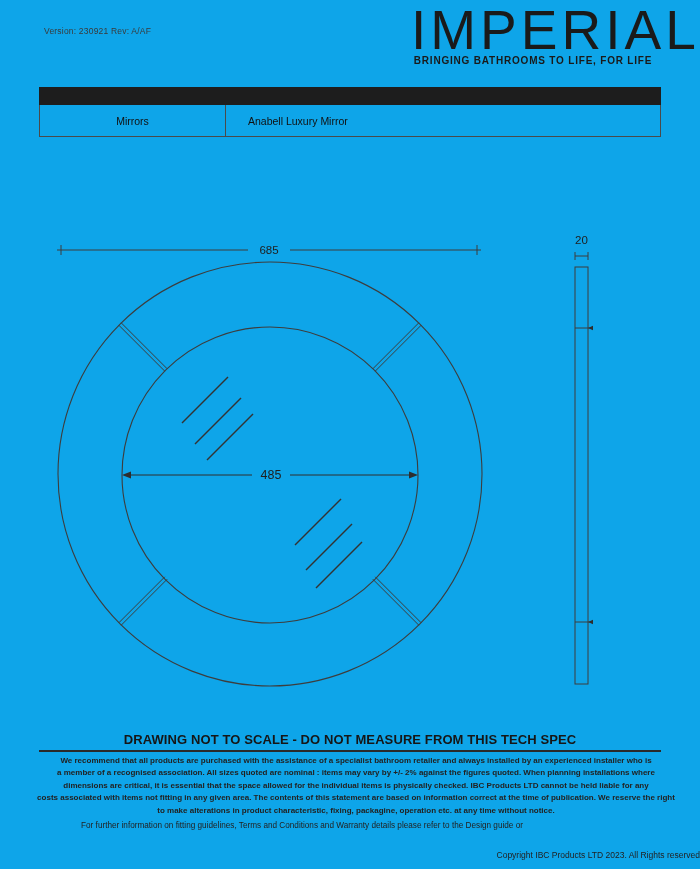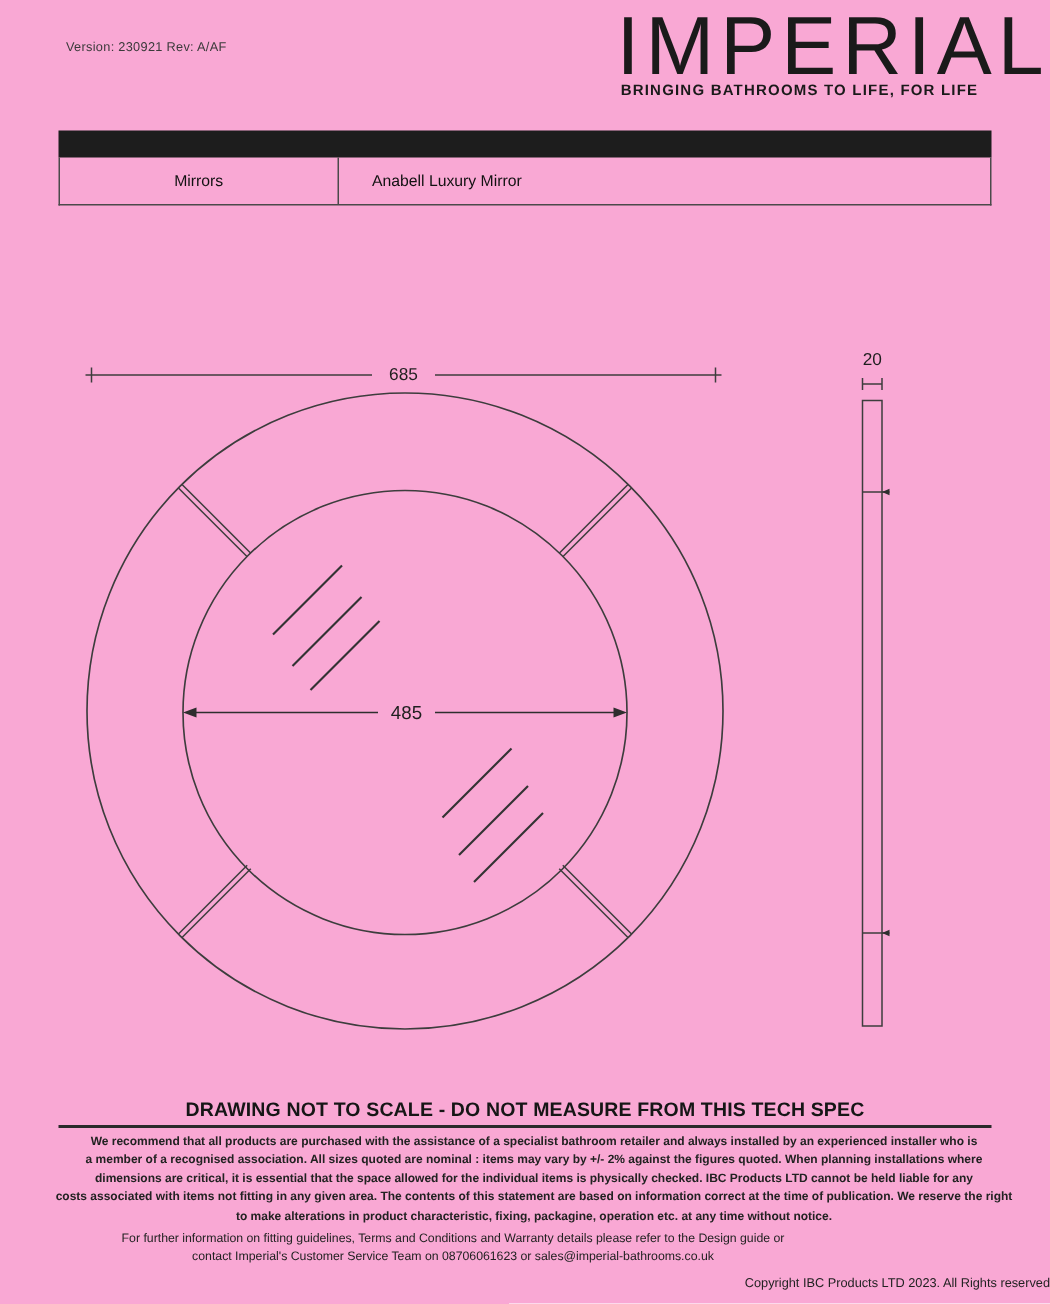--- a/index.html
+++ b/index.html
@@ -1,17 +1,17 @@
 <!DOCTYPE html>
 <html><head>
 <meta charset="utf-8">
 <style>
   html,body{margin:0;padding:0;background:#fff;}
   .page{
-    position:relative;width:700px;height:869px;background:#f9a8d4;
+    position:relative;width:700px;height:869px;background:#0ea5e9;
     font-family:"Liberation Sans","DejaVu Sans",sans-serif;color:#1f1f1f;overflow:hidden;
   }
   .version{
     position:absolute;left:44px;top:26px;font-size:8.5px;color:#3a3a3a;letter-spacing:.2px;
   }
   .logo{
     position:absolute;top:6px;right:45px;width:244px;text-align:center;
   }
   .logo-wordmark{
     font-size:55px;font-weight:200;letter-spacing:4px;color:#1a1a1a;line-height:48px;
@@ -153,18 +153,17 @@
   <div class="footer-rule"></div>
 
   <div class="disclaimer">We recommend that all products are purchased with the assistance of a specialist bathroom retailer and always installed by an experienced installer who is
 a member of a recognised association. All sizes quoted are nominal : items may vary by +/- 2% against the figures quoted. When planning installations where
 dimensions are critical, it is essential that the space allowed for the individual items is physically checked. IBC Products LTD cannot be held liable for any
 costs associated with items not fitting in any given area. The contents of this statement are based on information correct at the time of publication. We reserve the right
 to make alterations in product characteristic, fixing, packagine, operation etc. at any time without notice.</div>
 
   <div class="contact">
     <div>For further information on fitting guidelines, Terms and Conditions and Warranty details please refer to the Design guide or</div>
-    <div>contact Imperial's Customer Service Team on 08706061623 or sales@imperial-bathrooms.co.uk</div>
   </div>
 
   <div class="copyright">Copyright IBC Products LTD 2023. All Rights reserved</div>
 
 </div>
 
 </body></html>

